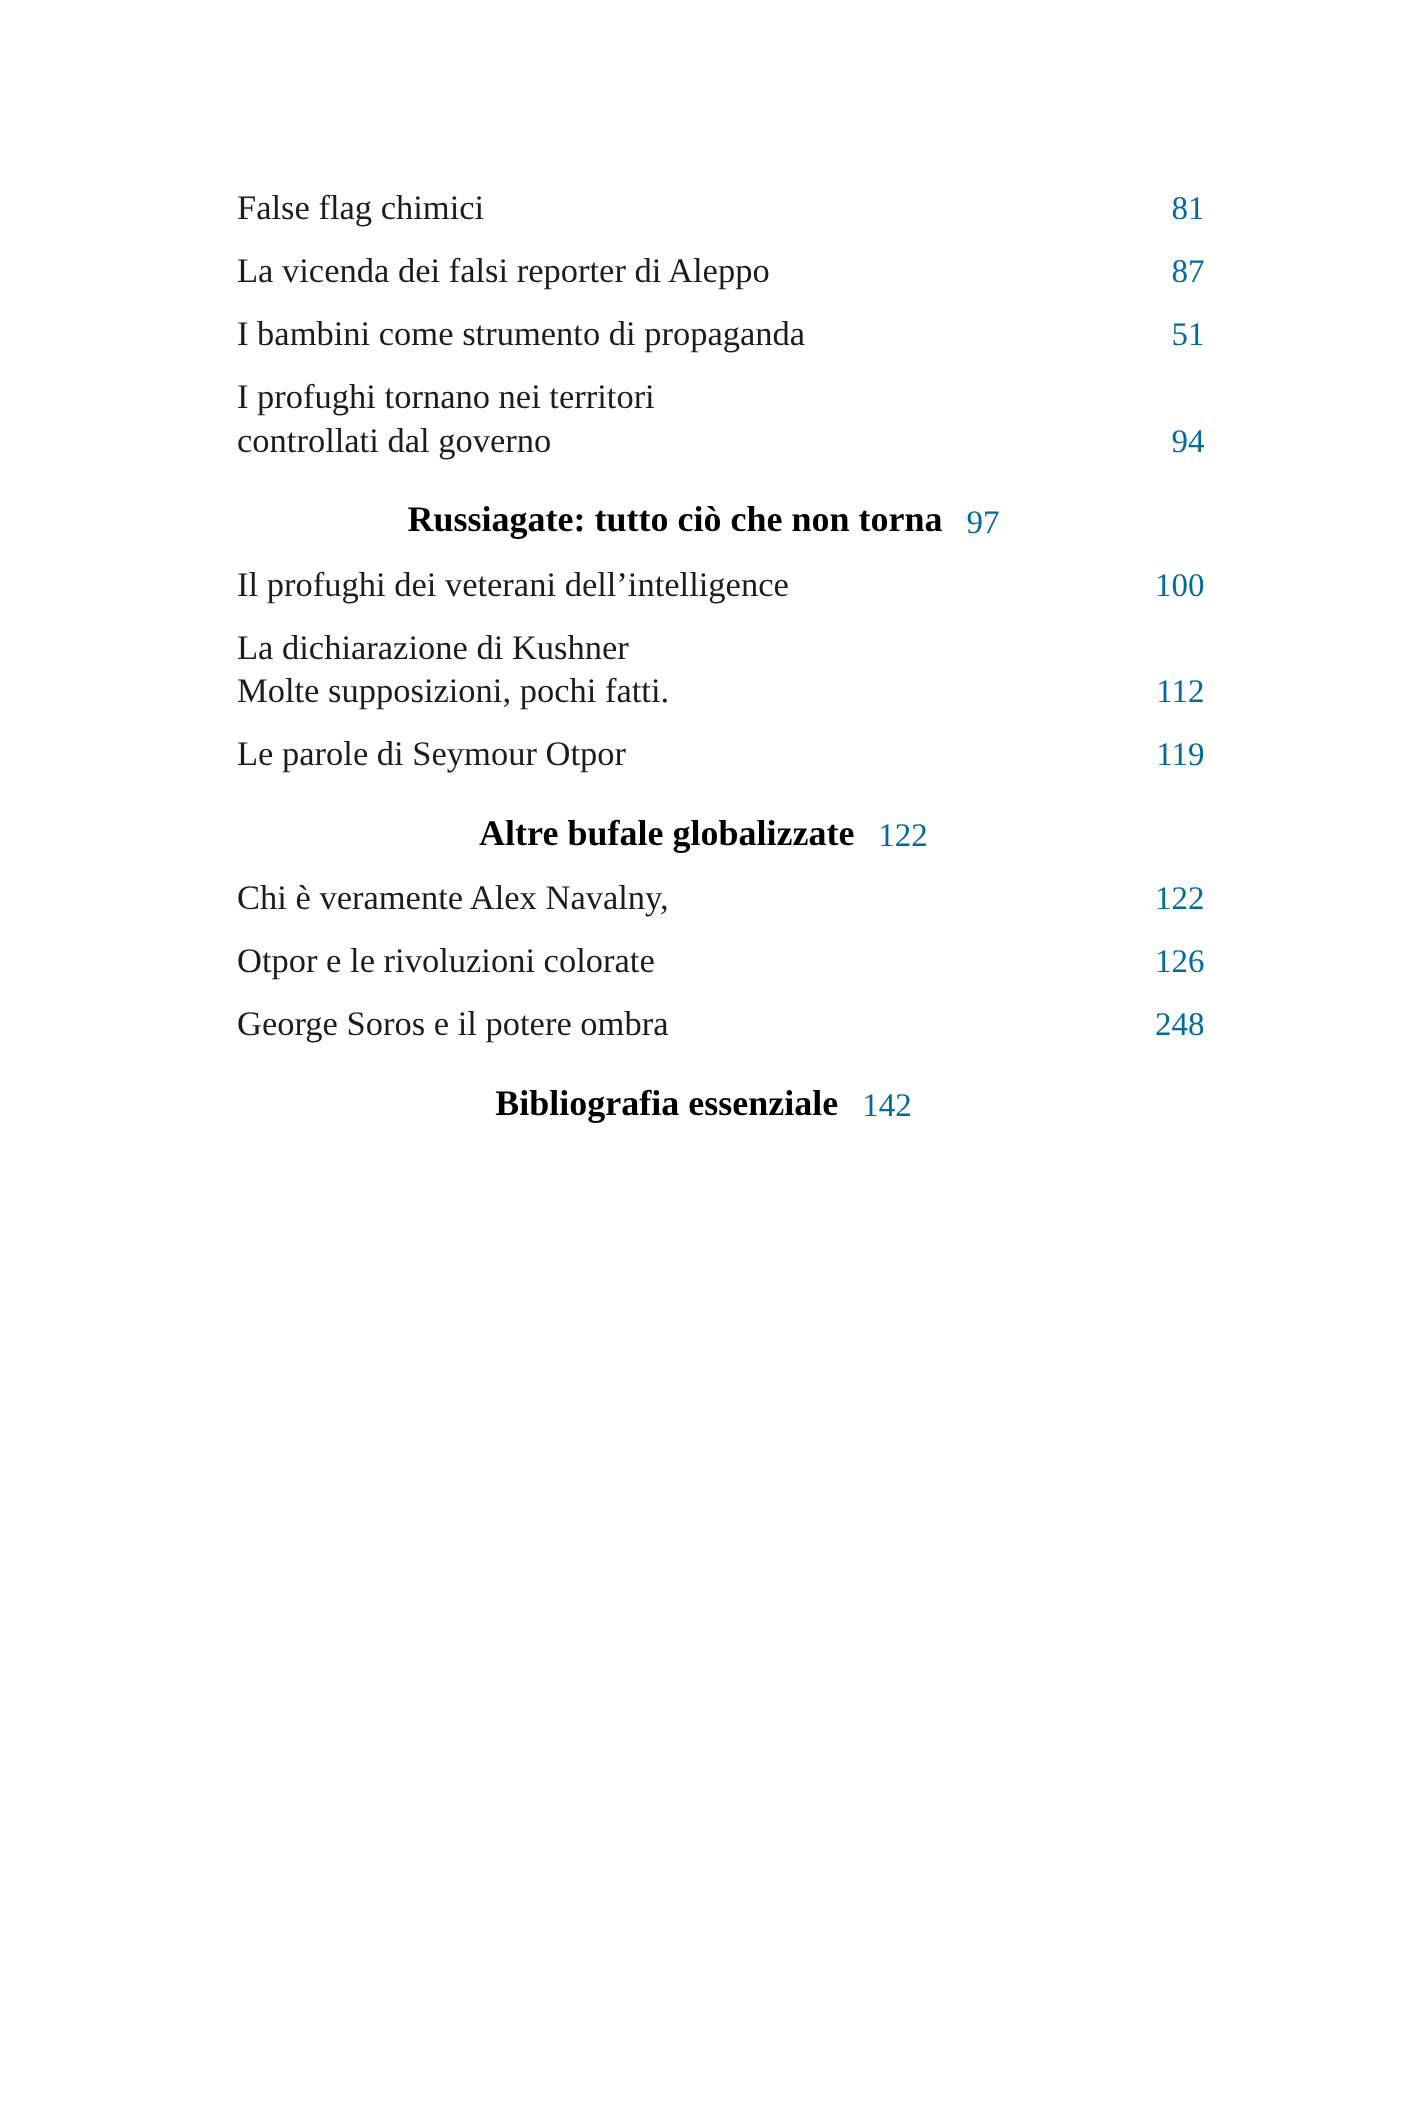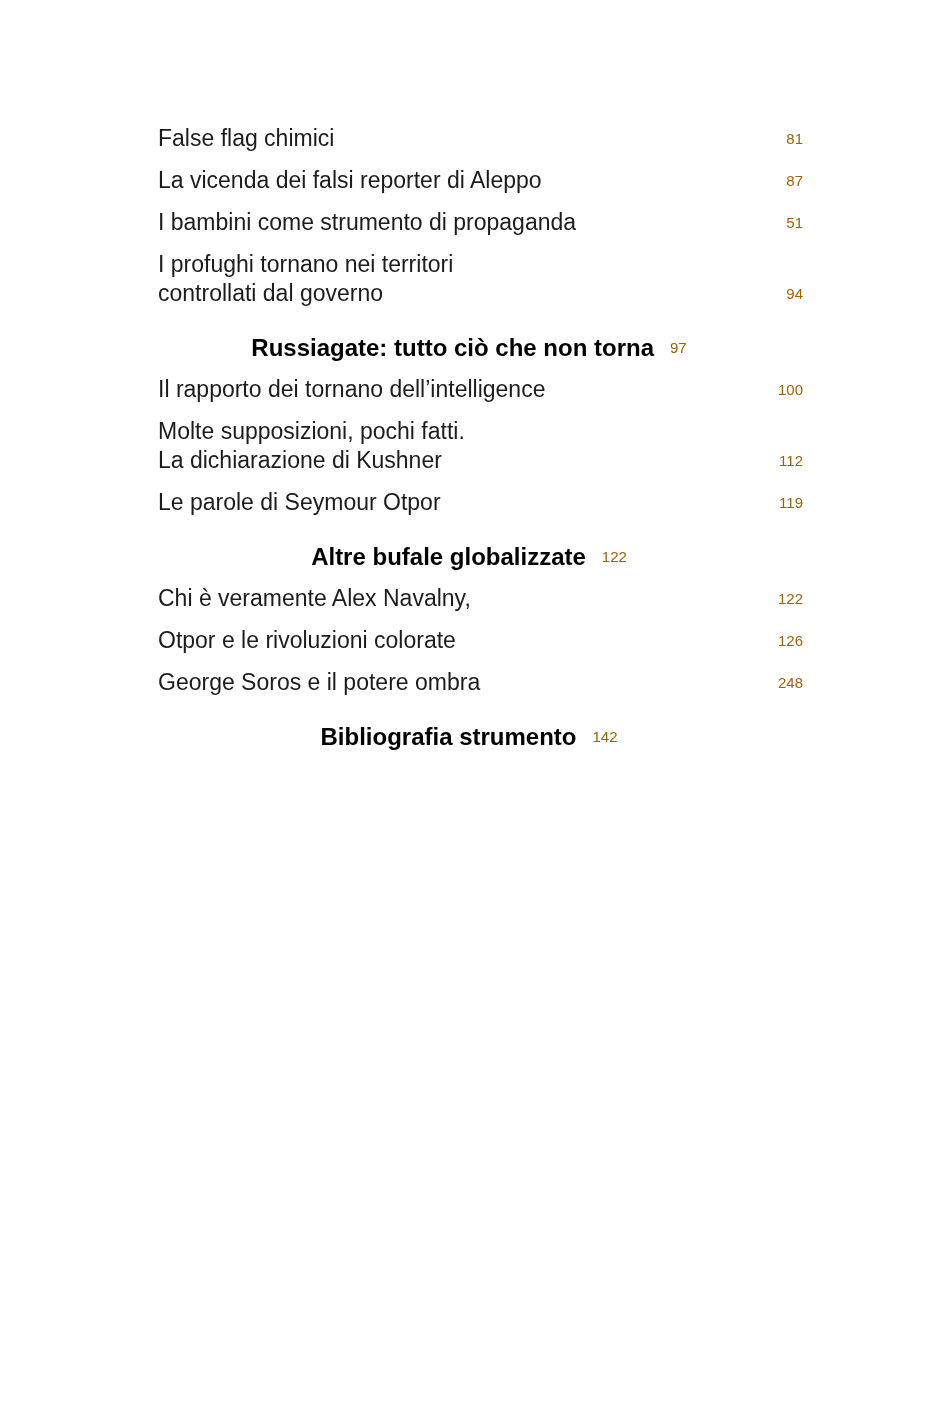--- a/index.html
+++ b/index.html
@@ -9,21 +9,21 @@
   body {
     width: 936px;
     height: 1409px;
     background: #ffffff;
   }
   .page {
     position: relative;
     width: 936px;
     height: 1409px;
     background: #ffffff;
-    font-family: Liberation Sans, sans-serif;
+    font-family: Liberation Serif, serif;
     overflow: hidden;
   }
   .toc {
     position: absolute;
     left: 135px;
     top: 124px;
     width: 668px;
   }
   .entry {
     display: flex;
@@ -45,23 +45,23 @@
   }
   .entry.chapter {
     margin-top: 25px;
     font-weight: bold;
     font-size: 24px;
     color: #000000;
     justify-content: center;
   }
   .pagenum {
     font-weight: normal;
-    font-size: 15px;
+    font-size: 22px;
     line-height: 29px;
-    color: #a16207;
+    color: #0369a1;
     flex: 0 0 auto;
     padding-left: 16px;
   }
 </style>
 </head>
 <body>
 
 <div class="page">
   <div class="toc">
 
@@ -96,29 +96,29 @@
 
     <div class="entry chapter">
       <div class="title">
         <span class="line">Russiagate: tutto ciò che non torna</span>
       </div>
       <span class="pagenum">97</span>
     </div>
 
     <div class="entry sub">
       <div class="title">
-        <span class="line">Il rapporto dei tornano dell’intelligence</span>
+        <span class="line">Il profughi dei veterani dell’intelligence</span>
       </div>
       <span class="pagenum">100</span>
     </div>
 
     <div class="entry sub">
       <div class="title">
+        <span class="line">La dichiarazione di Kushner</span>
         <span class="line">Molte supposizioni, pochi fatti.</span>
-        <span class="line">La dichiarazione di Kushner</span>
       </div>
       <span class="pagenum">112</span>
     </div>
 
     <div class="entry sub">
       <div class="title">
         <span class="line">Le parole di Seymour Otpor</span>
       </div>
       <span class="pagenum">119</span>
     </div>
@@ -146,19 +146,19 @@
 
     <div class="entry sub">
       <div class="title">
         <span class="line">George Soros e il potere ombra</span>
       </div>
       <span class="pagenum">248</span>
     </div>
 
     <div class="entry chapter">
       <div class="title">
-        <span class="line">Bibliografia strumento</span>
+        <span class="line">Bibliografia essenziale</span>
       </div>
       <span class="pagenum">142</span>
     </div>
 
   </div>
 </div>
 
 </body></html>

